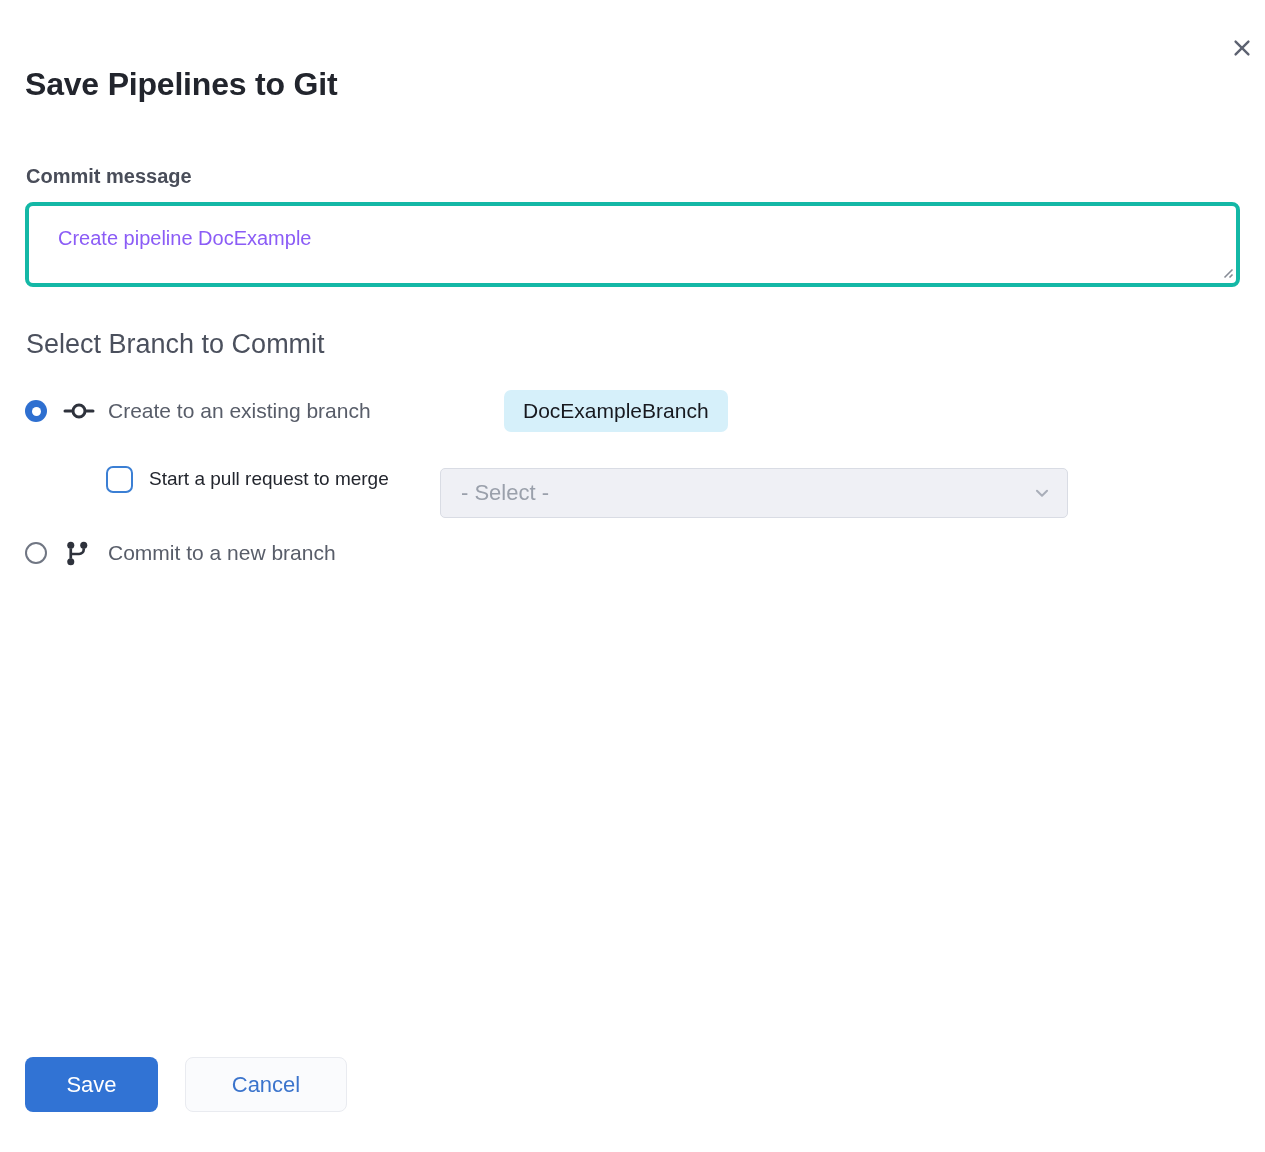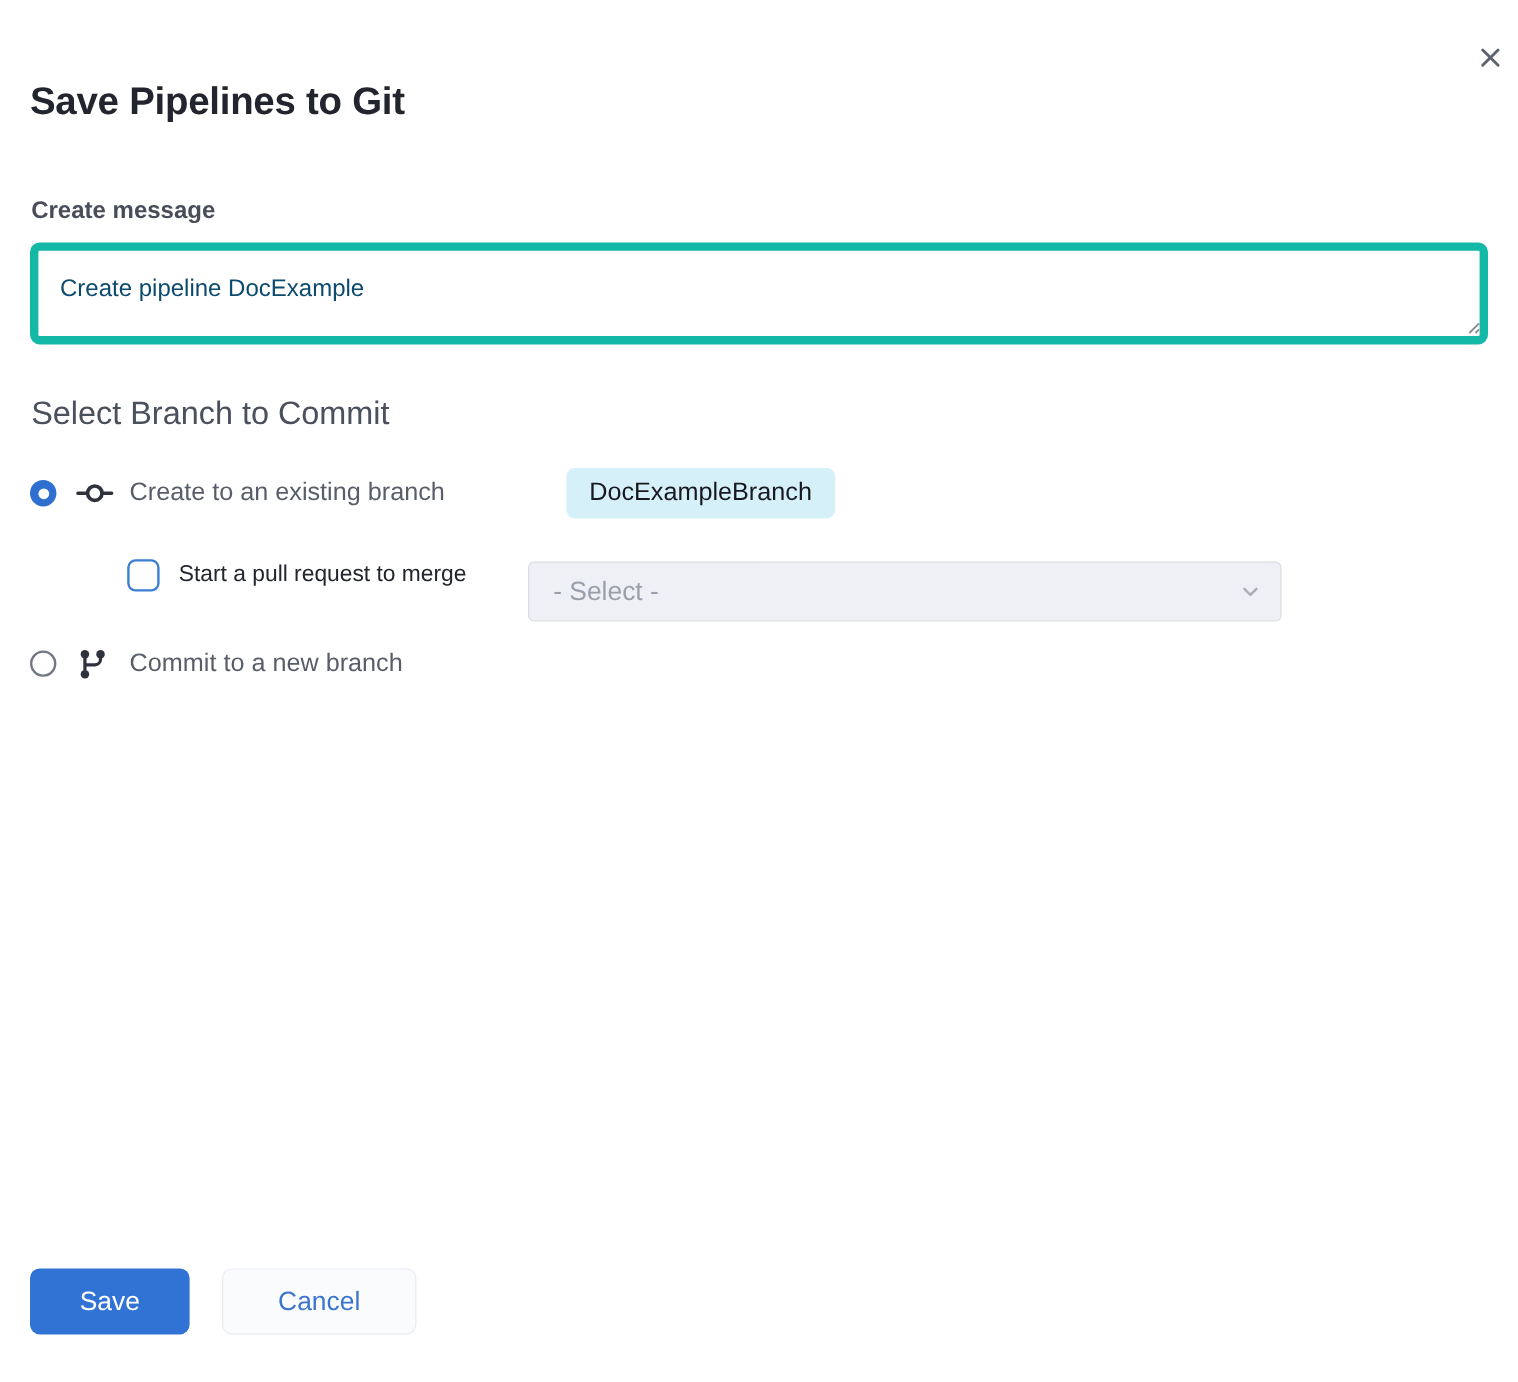--- a/index.html
+++ b/index.html
@@ -23,23 +23,23 @@
     line-height: 40px;
   }
   .field-label {
     margin: 60px 0 0 26px;
     font-size: 20px; font-weight: 600;
     color: #494d59; line-height: 24px;
   }
   .textarea-wrap { position: relative; margin: 14px 25px 0 25px; }
   .commit-textarea {
     width: 100%; height: 85px;
-    border: 7px solid #14b8a6; border-radius: 8px;
-    padding: 21px 18px;
-    font-size: 20px; color: #0c4a6e;
+    border: 4px solid #14b8a6; border-radius: 8px;
+    padding: 21px 29px;
+    font-size: 20px; color: #8b5cf6;
     font-family: "Liberation Sans", sans-serif;
     resize: none; outline: none; display: block;
     background: #ffffff;
   }
   .resize-handle { position: absolute; right: 6px; bottom: 8px; line-height: 0; }
   .section-heading {
     margin: 40px 0 0 26px;
     font-size: 27px; font-weight: 400;
     color: #4b505d; line-height: 34px;
   }
@@ -58,21 +58,21 @@
   .radio.off { border: 2px solid #707683; background: #ffffff; }
   .commit-icon { margin-left: 16px; line-height: 0; flex: none; }
   .branch-icon { margin-left: 17px; line-height: 0; flex: none; }
   .option-label { font-size: 21px; color: #585d69; }
   .row-existing .option-label { margin-left: 13px; width: 364px; }
   .row-new .option-label { margin-left: 18px; }
   .branch-badge {
     height: 42px; display: inline-flex; align-items: center;
     padding: 0 19px;
     background: #d6f0fa; border-radius: 7px;
-    font-size: 21px; color: #17191f;
+    font-size: 21px; color: #17191f; margin-left: 32px;
   }
   .row-pr { display: flex; align-items: center; margin: 22px 0 0 106px; height: 50px; }
   .checkbox {
     width: 27px; height: 27px; flex: none;
     border: 2px solid #3b7fd4; border-radius: 7px;
     background: #ffffff; cursor: pointer;
   }
   .pr-label { font-size: 19px; color: #23262e; margin-left: 16px; width: 291px; }
   .select-box {
     width: 628px; height: 50px; flex: none;
@@ -101,21 +101,21 @@
 <div>
 
   <div class="close-btn">
     <svg width="22" height="22" viewBox="0 0 24 24">
       <path d="M5 5l14 14M19 5L5 19" stroke="#5d6271" stroke-width="2.6" stroke-linecap="round" fill="none"></path>
     </svg>
   </div>
 
   <h1 class="dialog-title">Save Pipelines to Git</h1>
 
-  <div class="field-label">Create message</div>
+  <div class="field-label">Commit message</div>
 
   <div class="textarea-wrap">
     <textarea class="commit-textarea" spellcheck="false" style="">Create pipeline DocExample</textarea>
     <span class="resize-handle">
       <svg width="14" height="14" viewBox="0 0 14 14">
         <path d="M12.5 4.5L4.5 12.5M12.5 9.5l-3 3" stroke="#878c96" stroke-width="1.6" fill="none"></path>
       </svg>
     </span>
   </div>
 

